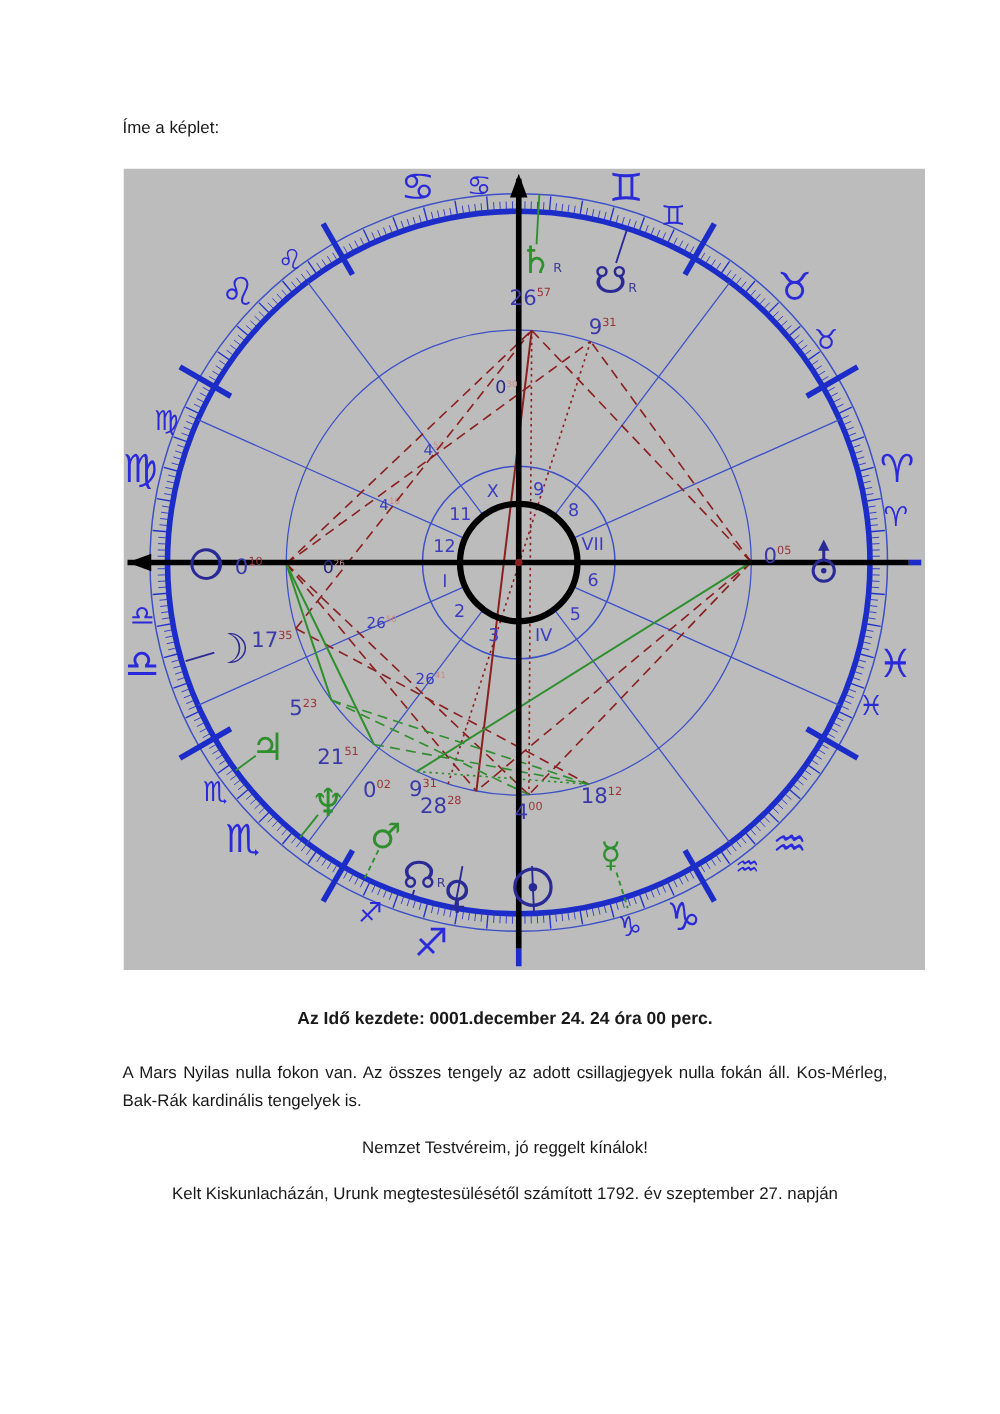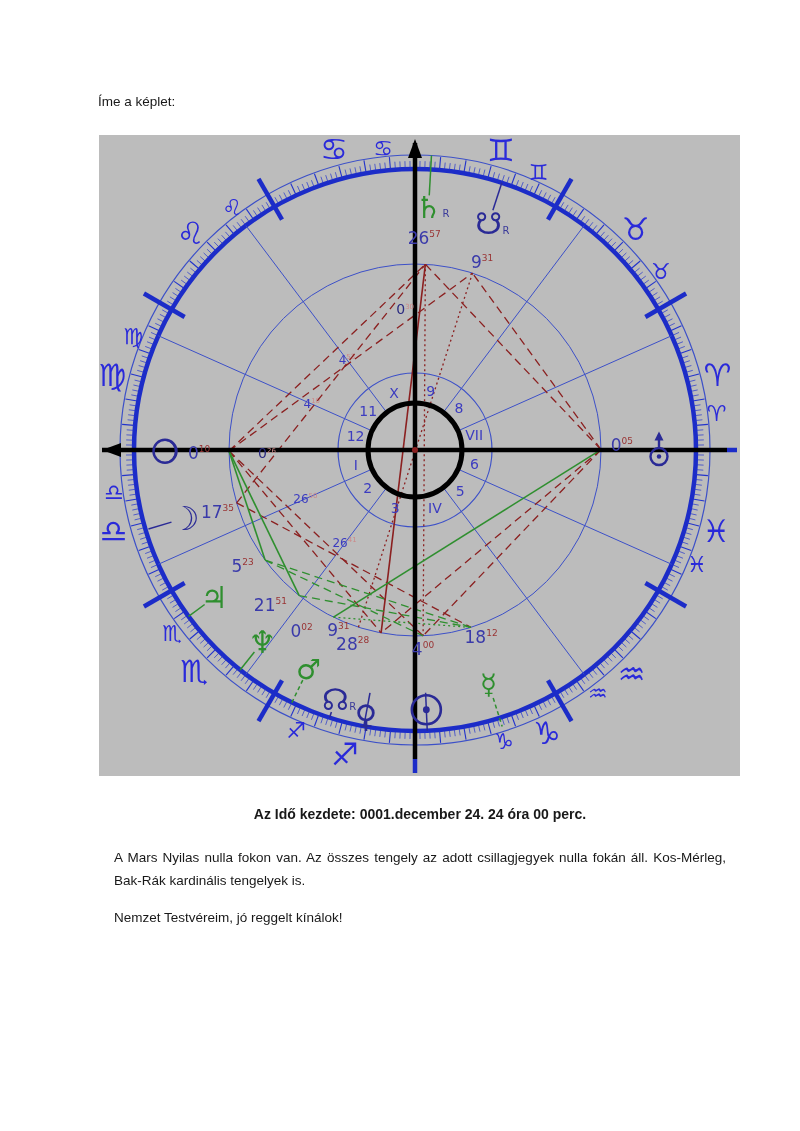--- a/index.html
+++ b/index.html
@@ -1,23 +1,23 @@
 <!DOCTYPE html>
 <html><head>
 <meta charset="utf-8">
 <style>
   html,body{margin:0;padding:0;background:#ffffff;}
   body{width:800px;height:1131px;position:relative;font-family:"Liberation Sans",sans-serif;color:#191919;}
   .doc{position:absolute;left:98px;top:94px;width:612px;}
   .intro{font-weight:normal;font-size:13.5px;margin:0 0 20px 0;}
   .chart-panel{position:absolute;left:99px;top:135px;width:641px;height:641px;background:#bcbcbc;}
-  .below{position:absolute;left:114px;top:806px;width:612px;}
+  .below{position:absolute;left:98px;top:806px;width:612px;}
   .heading{font-weight:bold;font-size:14px;text-align:center;margin:0 0 24px 0;}
   .para{font-size:13.5px;line-height:23px;margin:0 0 14px 0;text-align:justify;}
-  .para.nojust{text-align:left;}
+  .para.nojust{text-align:center;}
   svg text{font-family:"DejaVu Sans",sans-serif;}
 </style>
 </head>
 <body>
 
 <div class="doc">
   <p class="intro">Íme a képlet:</p>
 </div>
 
 <div class="chart-panel">
@@ -558,13 +558,14 @@
         <text x="306.16433720207834" y="179.3434689133648" text-anchor="middle" font-size="14" fill="#2a2a80"><tspan>0</tspan><tspan dy="-5" font-size="7" fill="#cc8888">30</tspan></text>
         <text x="168.03245884572286" y="323.0994781427368" text-anchor="middle" font-size="14" fill="#2a2a80"><tspan>0</tspan><tspan dy="-5" font-size="7" fill="#cc8888">26</tspan></text>
       </g>
     </svg>
 </div>
 
 <div class="below">
   <p class="heading">Az Idő kezdete: 0001.december 24. 24 óra 00 perc.</p>
   <p class="para">A Mars Nyilas nulla fokon van. Az összes tengely az adott csillagjegyek nulla fokán áll. Kos-Mérleg, Bak-Rák kardinális tengelyek is.</p>
   <p class="para nojust">Nemzet Testvéreim, jó reggelt kínálok!</p>
+  <p class="para nojust">Kelt Kiskunlacházán, Urunk megtestesülésétől számított 1792. év szeptember 27. napján</p>
 </div>
 
 </body></html>

